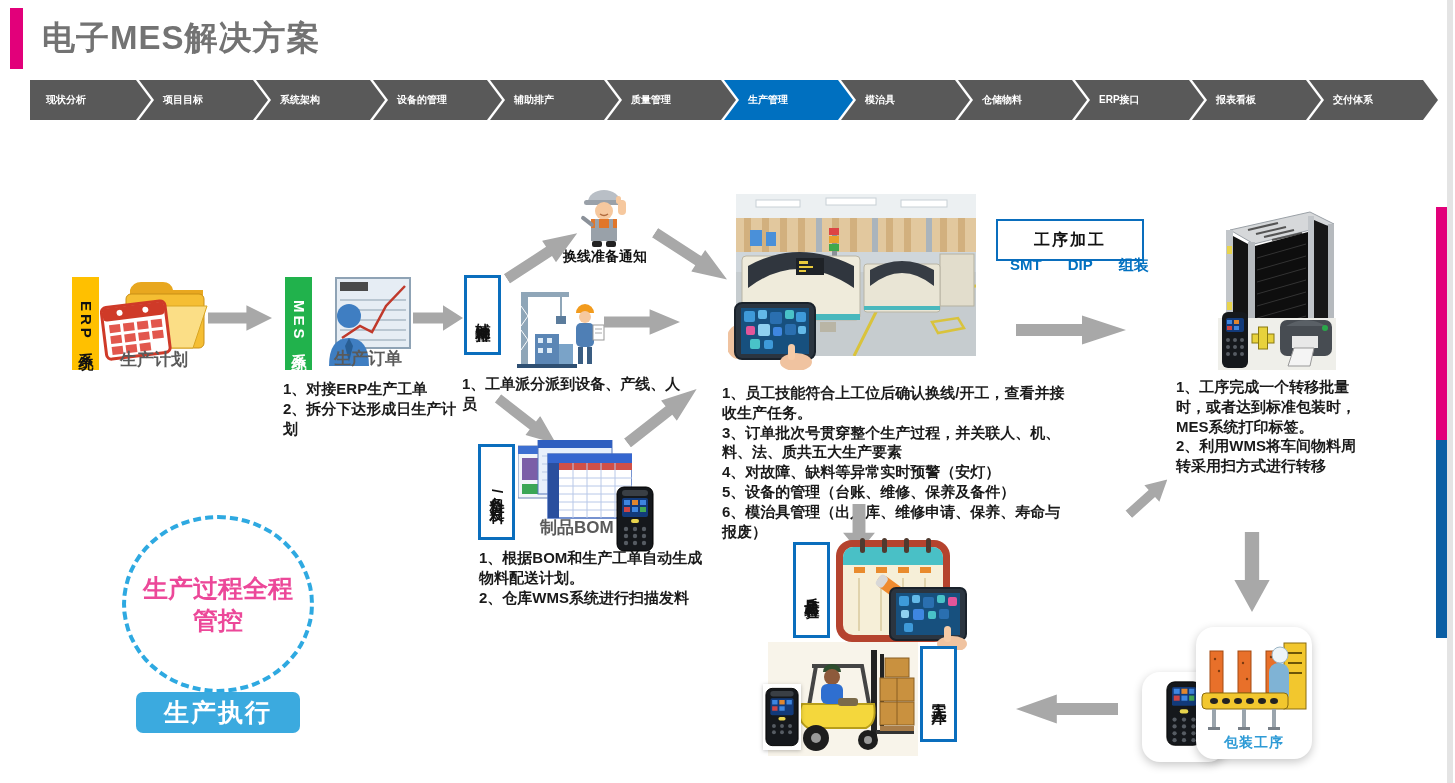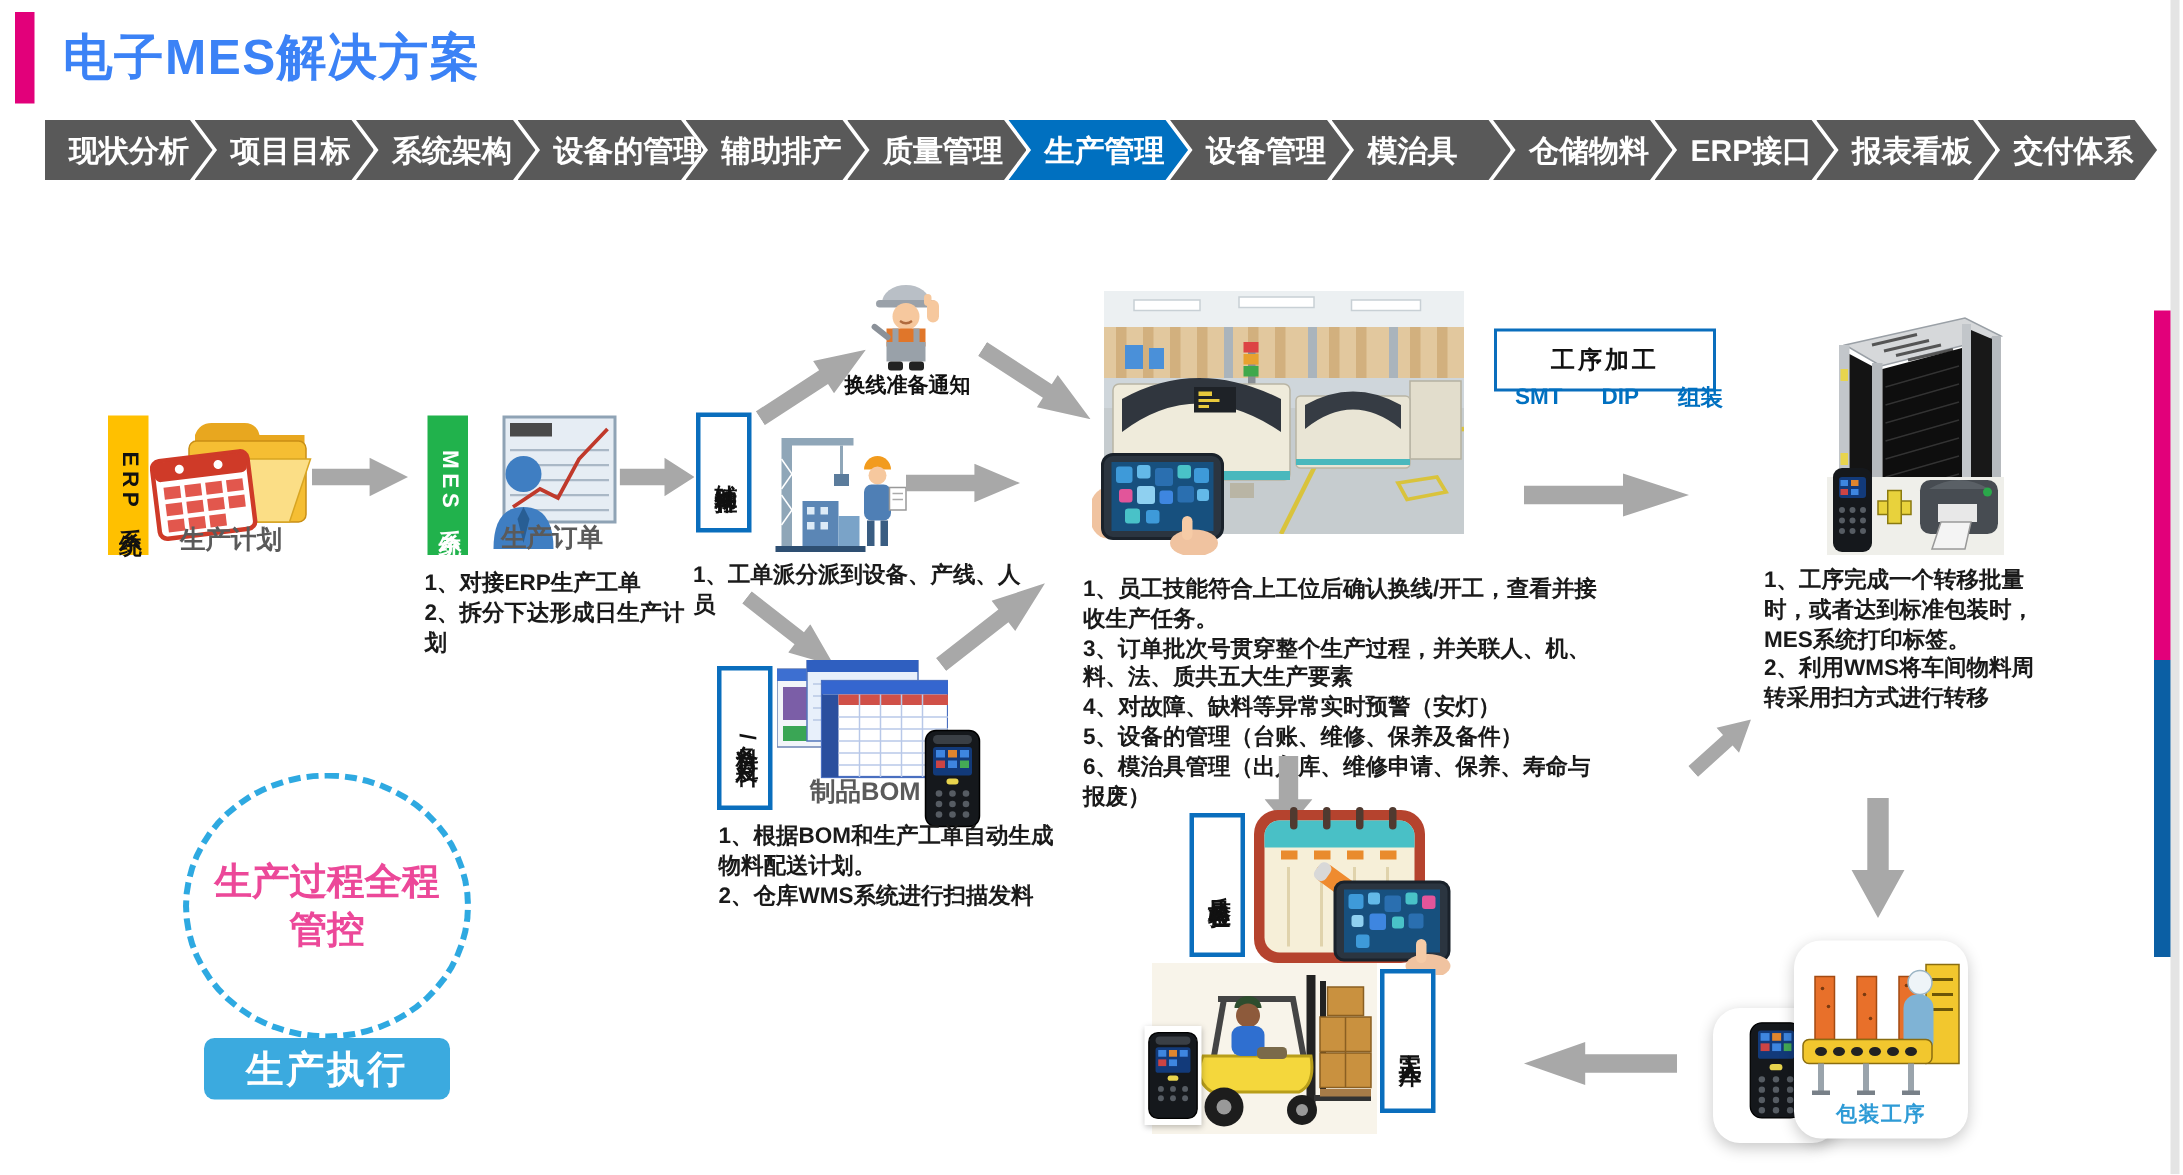--- a/index.html
+++ b/index.html
@@ -2,24 +2,24 @@
 <html><head>
 <meta charset="utf-8">
 <style>
 *{margin:0;padding:0;box-sizing:border-box}
 html,body{background:#fff}
 body{font-family:"Liberation Sans","DejaVu Sans",sans-serif;color:#1a1a1a}
 .stage{position:relative;width:1455px;height:783px;background:#fff;overflow:hidden}
 .abs{position:absolute}
 
 .accent-bar{position:absolute;left:10px;top:8px;width:13px;height:61px;background:#E2007A}
-.page-title{position:absolute;left:42px;top:16px;font-size:33px;font-weight:bold;color:#3b82f6;letter-spacing:1px}
+.page-title{position:absolute;left:42px;top:16px;font-size:33px;font-weight:bold;color:#737373;letter-spacing:1px}
 
 .nav{position:absolute;left:30px;top:80px;width:1408px;height:40px;display:flex}
-.tab{flex:1;background:#595959;color:#fff;font-weight:bold;font-size:20px;display:flex;align-items:center;justify-content:flex-start;padding-left:24px;clip-path:polygon(0 0,calc(100% - 15px) 0,100% 50%,calc(100% - 15px) 100%,0 100%,15px 50%);margin-left:-12px;white-space:nowrap}
+.tab{flex:1;background:#595959;color:#fff;font-weight:bold;font-size:10px;display:flex;align-items:center;justify-content:flex-start;padding-left:24px;clip-path:polygon(0 0,calc(100% - 15px) 0,100% 50%,calc(100% - 15px) 100%,0 100%,15px 50%);margin-left:-12px;white-space:nowrap}
 .tab:first-child{clip-path:polygon(0 0,calc(100% - 15px) 0,100% 50%,calc(100% - 15px) 100%,0 100%);margin-left:0;padding-left:16px}
 .tab.active{background:#0070C0}
 
 .banner{position:absolute;left:33px;top:130px;width:218px;height:33px;background:#00A6E8;color:#fff;font-size:24px;font-weight:600;display:flex;align-items:center;padding-left:12px;letter-spacing:2px}
 
 .vtag{position:absolute;writing-mode:vertical-rl;text-orientation:mixed;display:flex;align-items:center;justify-content:center;font-weight:bold;font-size:15px;letter-spacing:3px}
 .vbox{position:absolute;background:#fff;border:3px solid #0A6EBD;writing-mode:vertical-rl;text-orientation:mixed;display:flex;align-items:center;justify-content:center;font-weight:bold;font-size:15px;color:#111;letter-spacing:2px}
 
 .arrow-r{position:absolute;background:#A8A8A8;clip-path:polygon(0 33%,60% 33%,60% 10%,100% 50%,60% 90%,60% 67%,0 67%)}
 .arrow-d{position:absolute;background:#A8A8A8;clip-path:polygon(33% 0,67% 0,67% 60%,92% 60%,50% 100%,8% 60%,33% 60%)}
@@ -50,21 +50,20 @@
   <div class="page-title">电子MES解决方案</div>
 
   <div class="nav">
     <div class="tab">现状分析</div>
     <div class="tab">项目目标</div>
     <div class="tab">系统架构</div>
     <div class="tab">设备的管理</div>
     <div class="tab">辅助排产</div>
     <div class="tab">质量管理</div>
     <div class="tab active">生产管理</div>
-    <div class="tab">设备管理</div>
     <div class="tab">模治具</div>
     <div class="tab">仓储物料</div>
     <div class="tab">ERP接口</div>
     <div class="tab">报表看板</div>
     <div class="tab">交付体系</div>
   </div>
 
 
   <div class="edge-strip"></div>
   <div class="side-bar-pink"></div>

